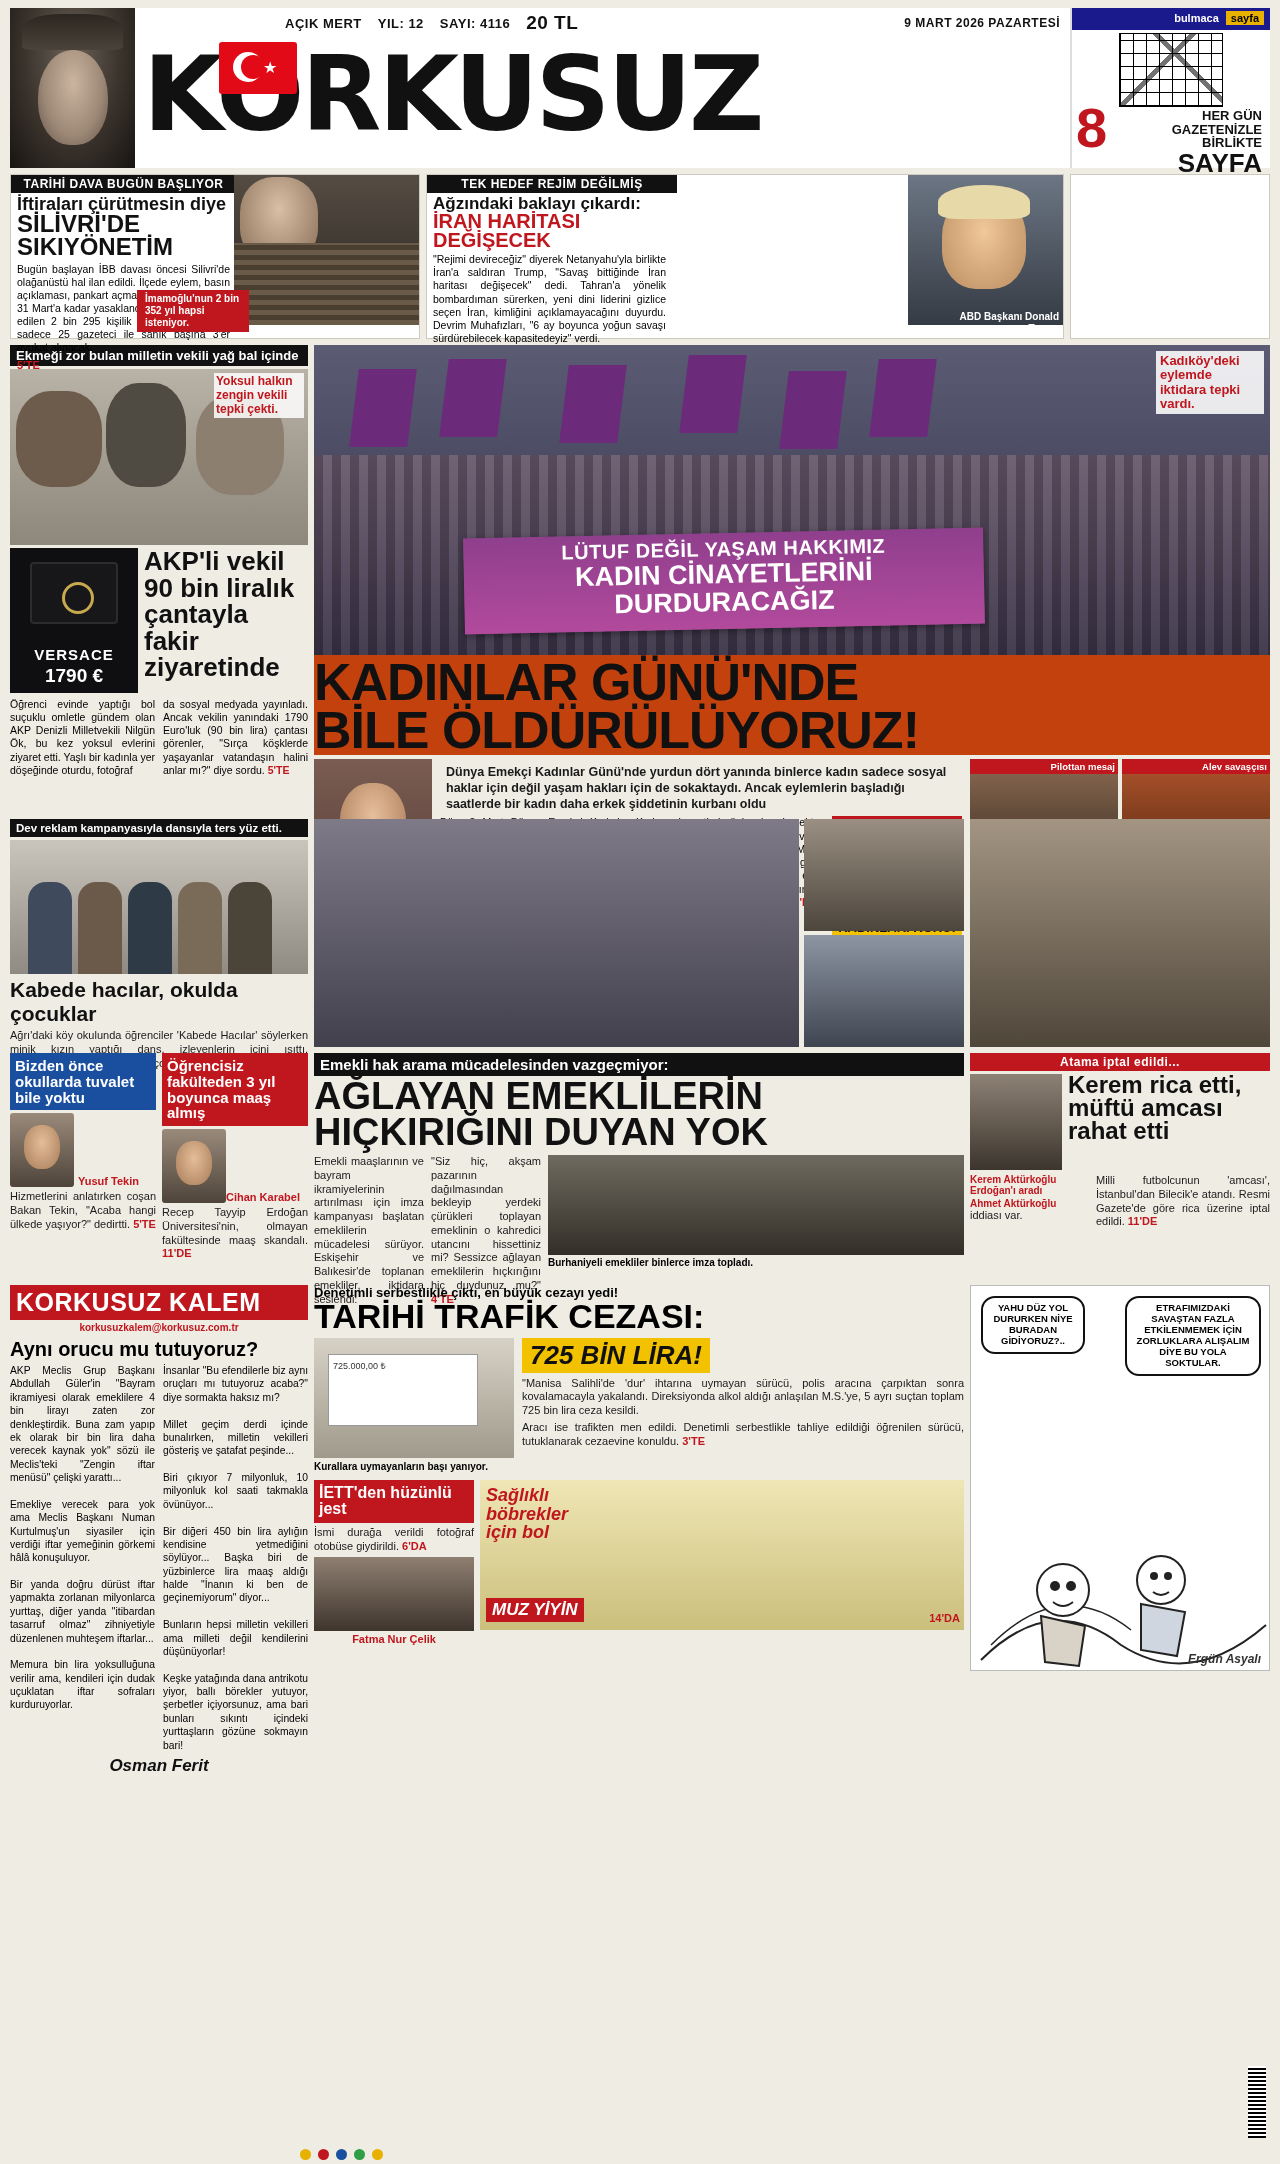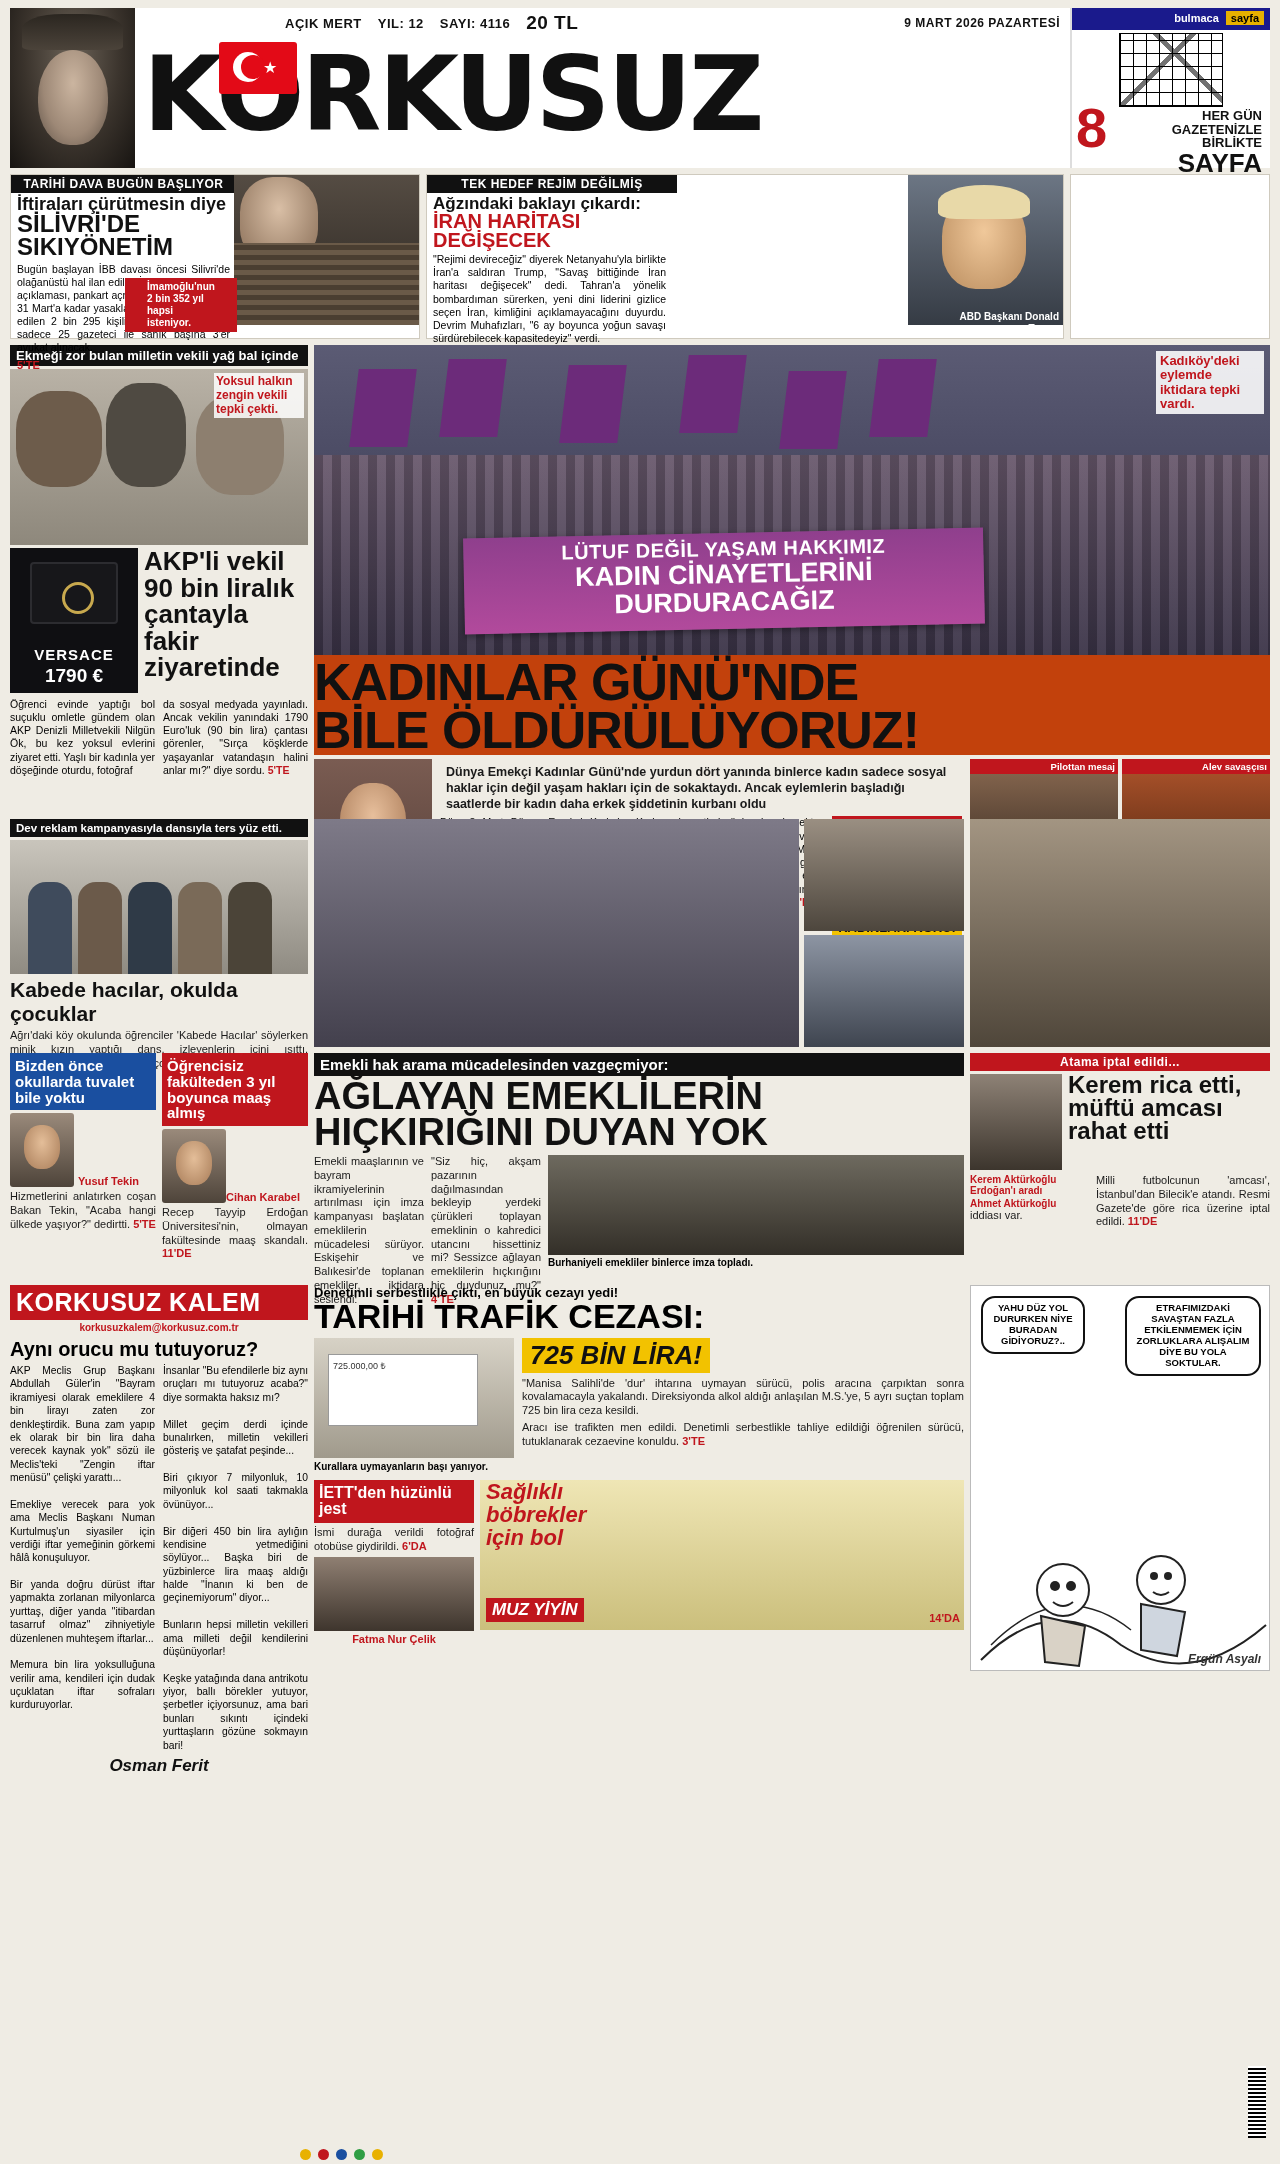--- a/index.html
+++ b/index.html
@@ -170,23 +170,23 @@
     position:absolute; left:34px; top:18px; width:84px; height:96px;
     border-radius:45% 45% 40% 40%;
     background: radial-gradient(ellipse at 50% 40%, #f0c89a, #b98c5e);
   }
   .t2 .imgbox .hair {
     position:absolute; left:30px; top:10px; width:92px; height:34px;
     border-radius:50% 50% 20% 20%;
     background:#e8d9a8;
   }
   .imamoglu-cap {
-    position: absolute; right: 182px; bottom: 6px; width: 112px;
+    position: absolute; right: 170px; bottom: 6px; width: 112px;
     background: #c0161d; color: #fff; font-size: 10px; font-weight: bold;
-    padding: 3px 22px; line-height: 1.2;
+    padding: 3px 8px; line-height: 1.2;
   }
   .trump-cap {
     position: absolute; right: 4px; bottom: 4px; width: 130px;
     color: #fff; font-size: 10px; font-weight: bold; text-align: right;
     line-height:1.15;
   }
 
   
   .row2 { display: flex; gap: 6px; margin-top: 6px; height: 468px; }
   .left2 { flex: 0 0 298px; }
@@ -680,21 +680,21 @@
           <div class="box-red" style="font-size:16px">İETT'den hüzünlü jest</div>
           <div class="body-txt" style="margin-top:3px">
             <span>İsmi durağa verildi fotoğraf otobüse giydirildi.</span>
             <b style="color:#c0161d">6'DA</b>
           </div>
           <div class="photo" style="height:74px;margin-top:3px;background:linear-gradient(#8f7f72,#3e352d)"></div>
           <div class="name-red" style="text-align:center;margin-top:2px">Fatma Nur Çelik</div>
         </div>
         <div style="flex:1;position:relative">
           <div class="photo" style="height:150px;background:linear-gradient(#efe6b5,#cbbf7c)">
-            <div style="position:absolute;left:6px;top:0;color:#c0161d;font-weight:bold;font-size:22px;line-height:1.05;font-style:italic">
+            <div style="position:absolute;left:6px;top:6px;color:#c0161d;font-weight:bold;font-size:18px;line-height:1.05;font-style:italic">
               <div>Sağlıklı</div>
               <div>böbrekler</div>
               <div>için bol</div>
             </div>
             <div style="position:absolute;left:6px;bottom:8px;background:#c0161d;color:#fff;font-weight:bold;font-size:17px;padding:2px 6px;font-style:italic">MUZ YİYİN</div>
             <div style="position:absolute;right:4px;bottom:6px;color:#c0161d;font-weight:bold;font-size:11px">14'DA</div>
           </div>
         </div>
       </div>
     </div>

